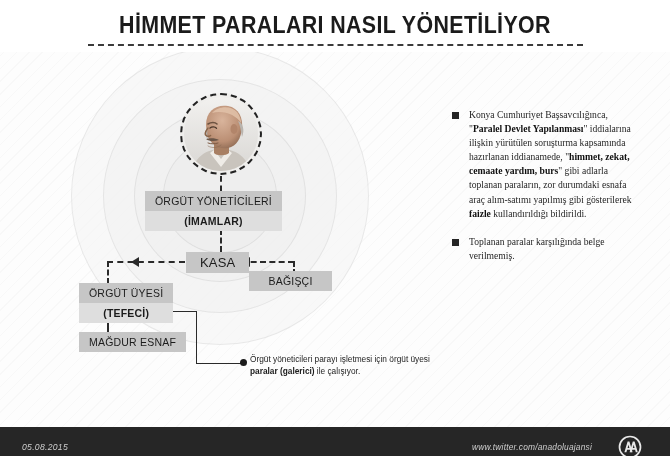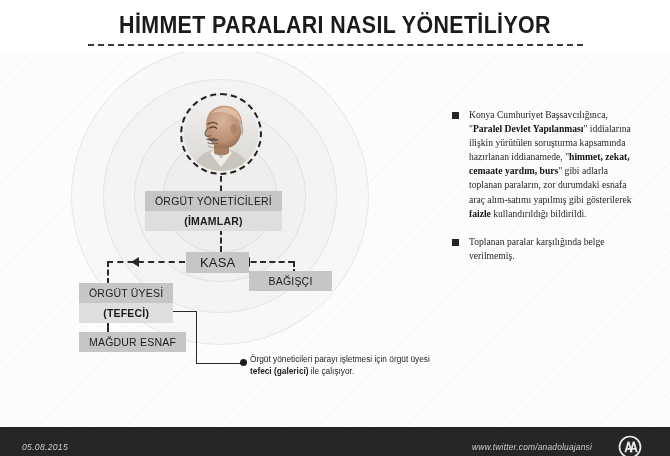--- a/index.html
+++ b/index.html
@@ -261,21 +261,21 @@
     <div class="bt">MAĞDUR ESNAF</div>
   </div>
 
   <div class="box" id="box-bagisci">
     <div class="bt">BAĞIŞÇI</div>
   </div>
 
   <div class="note">
     <span>Örgüt yöneticileri parayı</span>
     <span>işletmesi için örgüt üyesi</span>
-    <b>tefeci (galerici)</b><span> ile çalışıyor.</span>
+    <b>paralar (galerici)</b><span> ile çalışıyor.</span>
   </div>
 
   <div class="panel">
 
     <div class="bullet-row">
       <span class="sq"></span>
       <p><span>Konya Cumhuriyet Başsavcılığınca, "</span><b>Paralel Devlet Yapılanması</b><span>" iddialarına ilişkin yürütülen soruşturma kapsamında hazırlanan iddianamede, "</span><b>himmet, zekat, cemaate yardım, burs</b><span>" gibi adlarla toplanan paraların, zor durumdaki esnafa araç alım-satımı yapılmış gibi gösterilerek </span><b>faizle</b><span> kullandırıldığı bildirildi.</span></p>
     </div>
 
     <div class="bullet-row">

